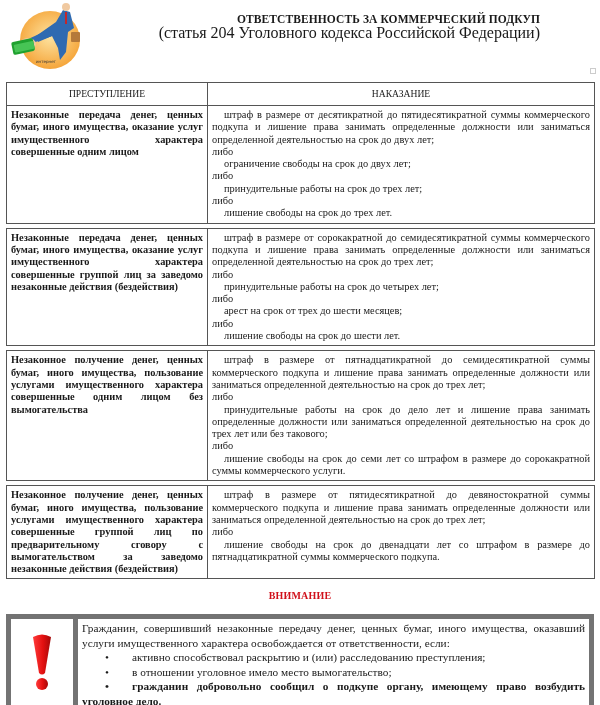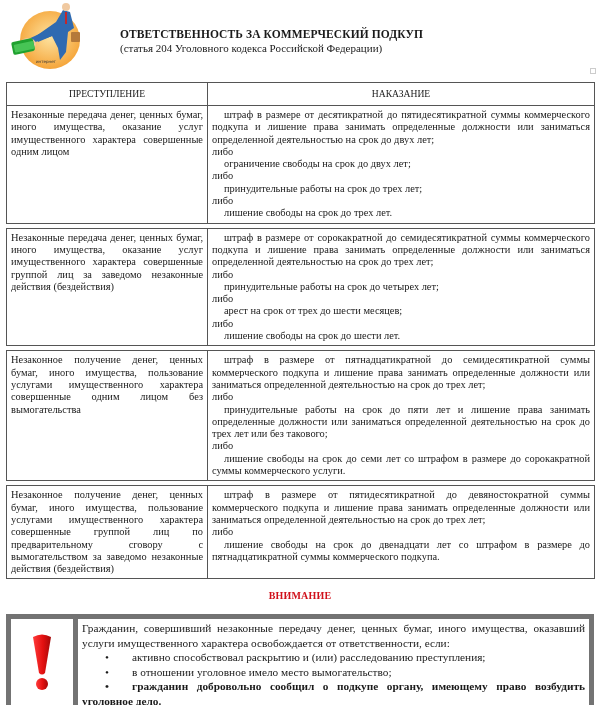--- a/index.html
+++ b/index.html
@@ -1,29 +1,29 @@
 <!DOCTYPE html>
 <html><head>
 <meta charset="utf-8">
 <style>
   html, body { margin:0; padding:0; background:#ffffff; }
   body { width:600px; height:705px; position:relative; overflow:hidden;
          font-family:"Liberation Serif", "DejaVu Serif", serif; color:#1a1a1a; }
   .logo { position:absolute; left:8px; top:2px; width:78px; height:70px; }
-  .header { position:absolute; left:120px; top:28px; width:420px; text-align:left; }
+  .header { position:absolute; left:120px; top:13px; width:420px; text-align:right; }
   .header .title { font-size:11.5px; font-weight:bold; letter-spacing:0.1px; line-height:13px; }
-  .header .subtitle { font-size:11px; line-height:14px; }
+  .header .subtitle { font-size:16px; line-height:14px; }
   .corner-mark { position:absolute; right:4px; top:68px; width:4px; height:4px; border:1px solid #ccc; }
 
   table.main { position:absolute; left:6px; top:82px; width:588px; border-collapse:collapse;
                font-size:10.4px; line-height:12.3px; table-layout:fixed; }
   table.main td, table.main th { border:1px solid #555; vertical-align:top; padding:3px 4px 3px 4px; }
   table.main th { font-weight:normal; height:22px; vertical-align:middle; font-size:9.6px; padding:0;border-radius:6px; }
   col.c1 { width:201px; } col.c2 { width:387px; }
-  .crime { text-align:justify; }
+  .crime { text-align:justify;font-weight:bold; }
   .pen p { margin:0; text-indent:12px; text-align:justify; }
   .pen p.or { text-align:left; text-indent:0; }
   tr.sep td { height:0; border:none; padding:0; }
 
   .attn { position:absolute; left:0; top:590px; width:600px; text-align:center;
           color:#d0101a; font-weight:bold; font-size:10px; letter-spacing:0.2px; }
   table.notice { position:absolute; left:6px; top:614px; width:588px; border-collapse:collapse;
                  table-layout:fixed; font-size:11.3px; line-height:14.5px; }
   table.notice td { border:5px solid #737373; vertical-align:top; }
   table.notice td.ico { width:60px; text-align:center; vertical-align:middle; }
@@ -106,21 +106,21 @@
         </td>
       </tr>
       <tr class="sep">
         <td colspan="2" style="height:4px;border-left:none;border-right:none;"></td>
       </tr>
       <tr>
         <td class="crime">Незаконное получение денег, ценных бумаг, иного имущества, пользование услугами имущественного характера совершенные одним лицом без вымогательства</td>
         <td class="pen">
           <p>штраф в размере от пятнадцатикратной до семидесятикратной суммы коммерческого подкупа и лишение права занимать определенные должности или заниматься определенной деятельностью на срок до трех лет;</p>
           <p class="or">либо</p>
-          <p>принудительные работы на срок до пяти лет и лишение права занимать определенные должности или заниматься определенной деятельностью на срок до трех лет или без такового;</p>
+          <p>принудительные работы на срок до дело лет и лишение права занимать определенные должности или заниматься определенной деятельностью на срок до трех лет или без такового;</p>
           <p class="or">либо</p>
           <p>лишение свободы на срок до семи лет со штрафом в размере до сорокакратной суммы коммерческого услуги.</p>
         </td>
       </tr>
       <tr class="sep">
         <td colspan="2" style="height:4px;border-left:none;border-right:none;"></td>
       </tr>
       <tr>
         <td class="crime">Незаконное получение денег, ценных бумаг, иного имущества, пользование услугами имущественного характера совершенные группой лиц по предварительному сговору с вымогательством за заведомо незаконные действия (бездействия)</td>
         <td class="pen">

